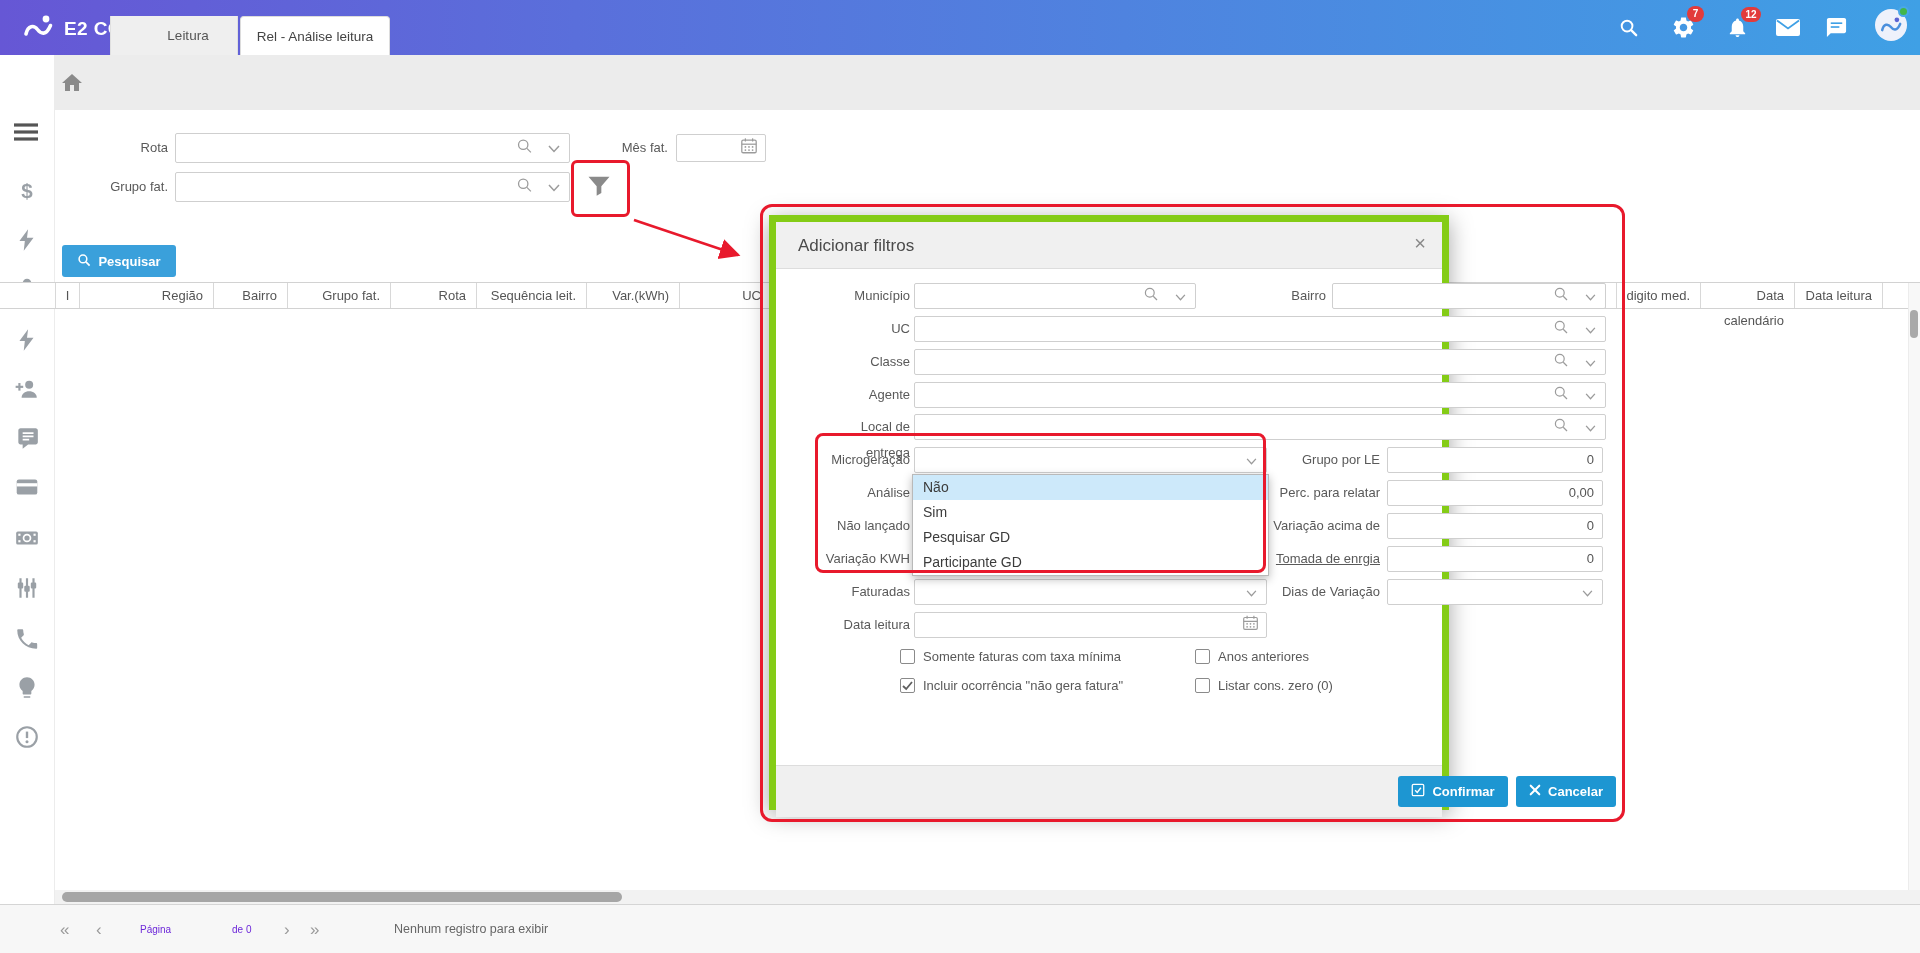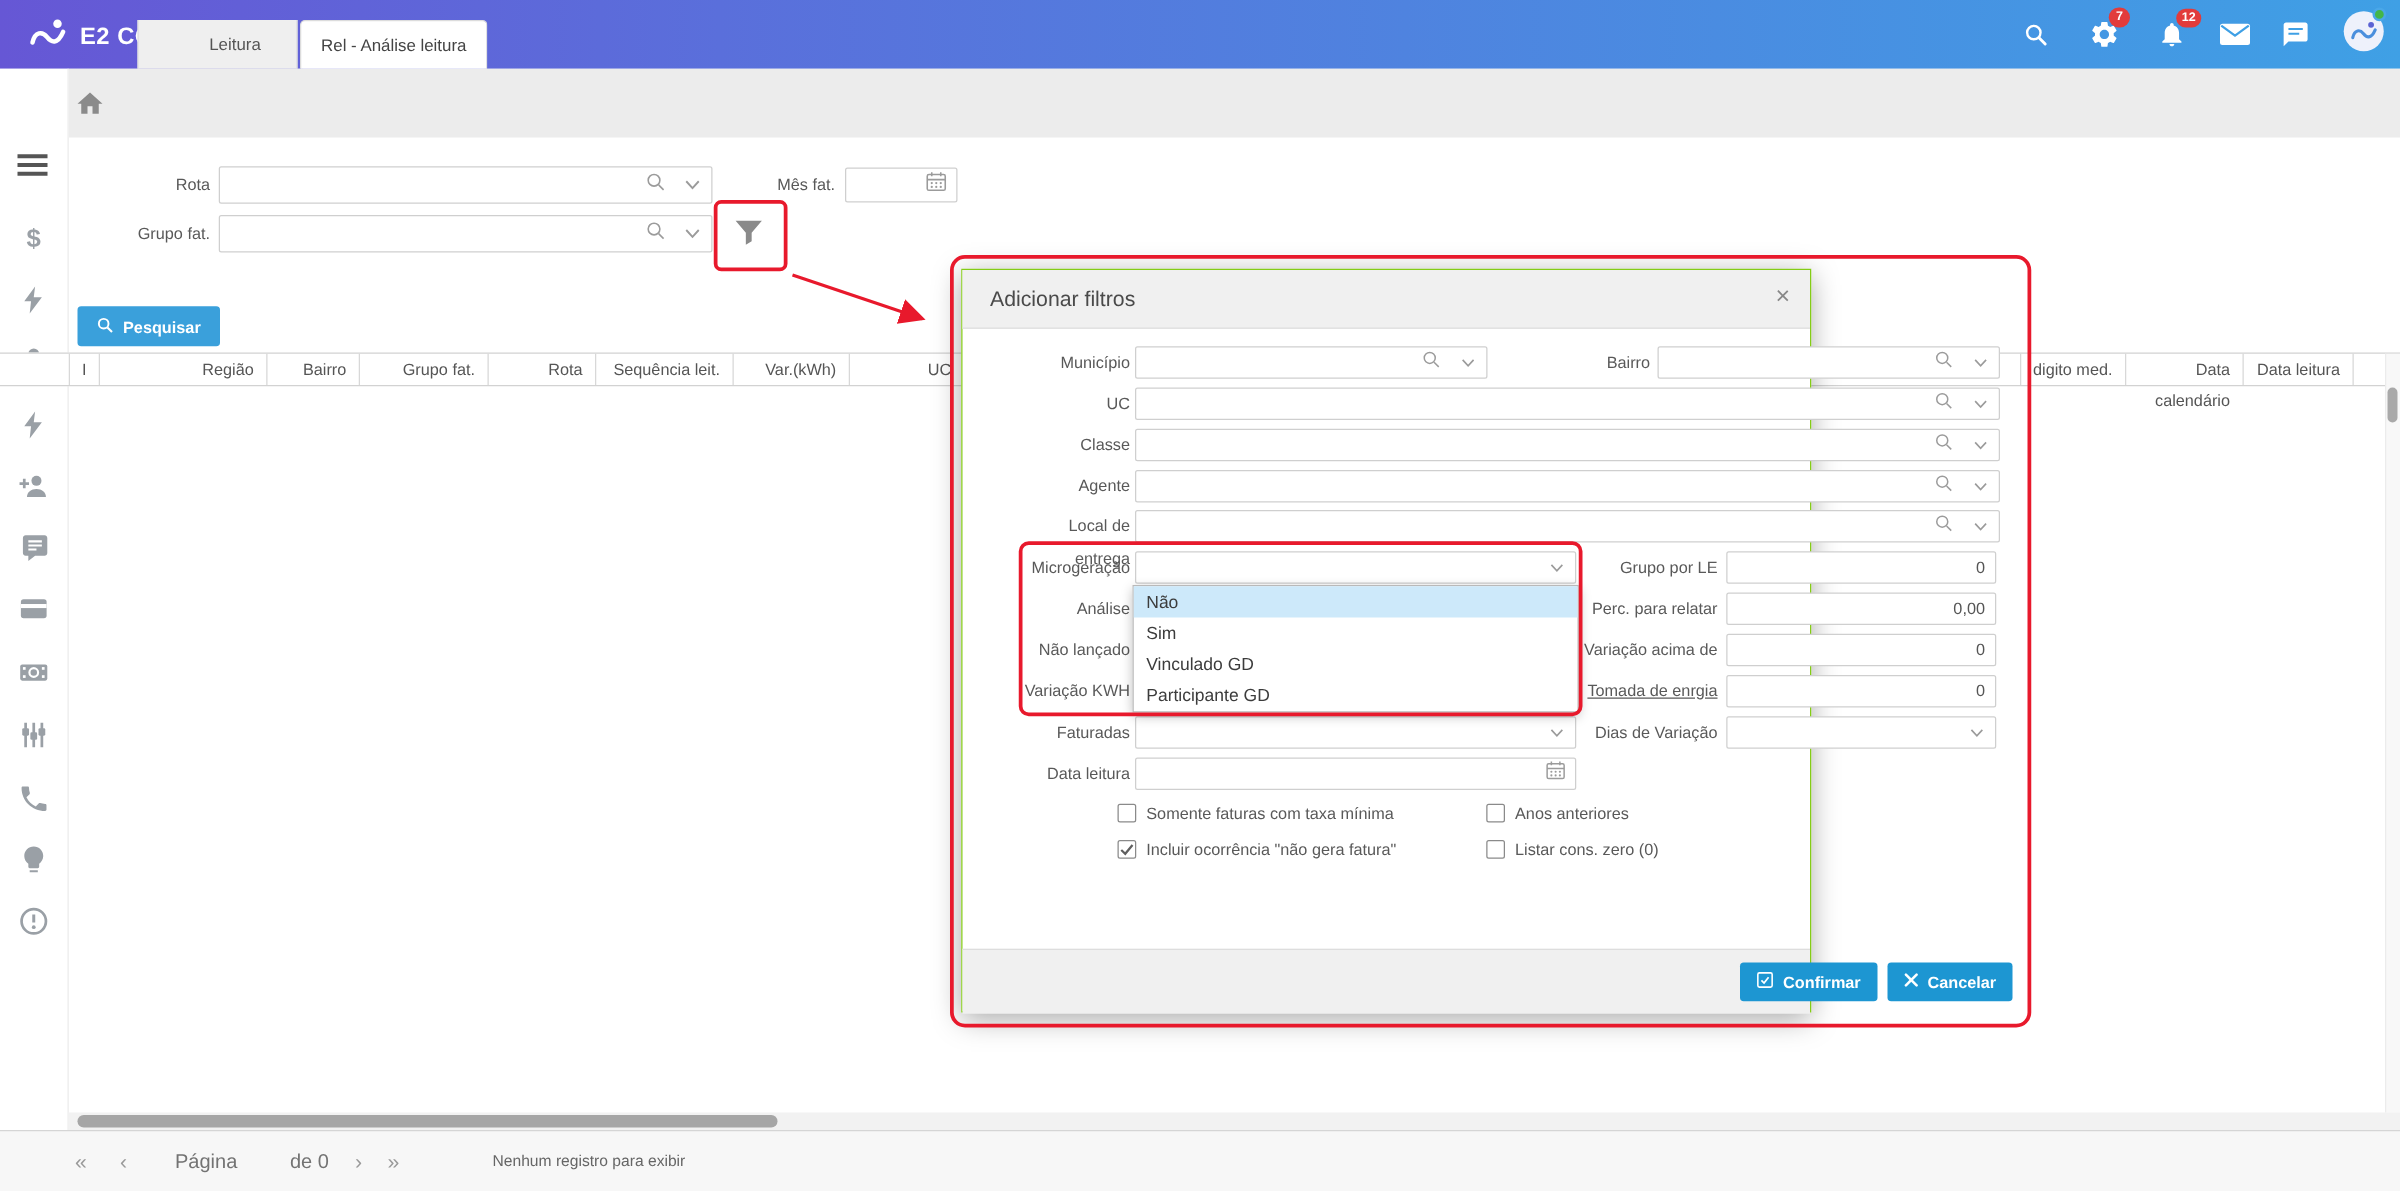--- a/index.html
+++ b/index.html
@@ -50,26 +50,26 @@
   .gh { position:absolute; top:0; height:25px; line-height:25px; font-size:13px; color:#555;
     border-right:1px solid #d8d8d8; text-align:right; padding-right:10px; }
   .vsb-track { position:absolute; left:1908px; top:283px; width:12px; height:607px; background:#f8f8f8; border-left:1px solid #ececec; }
   .vsb-thumb { position:absolute; left:1910px; top:310px; width:8px; height:28px; background:#a9a9a9; border-radius:4px; cursor:pointer; }
   .hsb-track { position:absolute; left:55px; top:890px; width:1865px; height:14px; background:#f2f2f2; }
   .hsb-thumb { position:absolute; left:62px; top:892px; width:560px; height:10px; background:#a6a6a6; border-radius:5px; cursor:pointer; }
 
   
   .statusbar { position:absolute; left:0; top:904px; width:1920px; height:49px; background:#f7f7f7;
     border-top:1px solid #d5d5d5; }
-  .sb-txt { position:absolute; top:0; line-height:49px; font-size:16px; color:#737373; }
+  .sb-txt { position:absolute; top:0; line-height:49px; font-size:10px; color:#6d28d9; }
   .pager { position:absolute; top:0; line-height:49px; font-size:17px; color:#9a9a9a; cursor:pointer; }
 
   
   .modal { position:absolute; left:769px; top:215px; width:680px; height:595px; background:#fff;
-    border:1px solid #84cc16; box-shadow:0 5px 22px rgba(0,0,0,.35); z-index:40; }
+    border:7px solid #84cc16; box-shadow:0 5px 22px rgba(0,0,0,.35); z-index:40; }
   .modal-hd { position:absolute; left:0; top:0; width:100%; height:47px; background:#f0f0f0;
     border-bottom:1px solid #ddd; }
   .modal-title { position:absolute; left:22px; top:0; line-height:47px; font-size:17px; color:#4a4a4a; }
   .modal-x { position:absolute; right:16px; top:10px; font-size:20px; color:#888; cursor:pointer; }
   .m-lbl { position:absolute; left:0; width:134px; height:26px; line-height:26px; text-align:right;
     color:#595959; font-size:13px; }
   .m-inp { position:absolute; height:26px; background:#fff; border:1px solid #cfcfcf; border-radius:2px; }
   .modal-ft { position:absolute; left:0; top:543px; width:100%; height:52px; background:#f0f0f0;
     border-top:1px solid #ddd; }
   .dropdown { position:absolute; left:136px; top:252px; width:357px; background:#fff;
@@ -420,21 +420,21 @@
     </div>
 
     <div class="m-inp focus" style="left:138px;top:225px;width:353px;">
       <span class="chev"><svg width="11" height="7" viewBox="0 0 12 8">
             <polyline points="1,1 6,6.5 11,1" fill="none" stroke="#9b9b9b" stroke-width="1.5"></polyline>
           </svg></span>
     </div>
     <div class="dropdown">
       <div class="dd-item sel">Não</div>
       <div class="dd-item">Sim</div>
-      <div class="dd-item">Vinculado GD</div>
+      <div class="dd-item">Pesquisar GD</div>
       <div class="dd-item">Participante GD</div>
     </div>
 
     <div class="m-lbl" style="left:430px;top:225px;width:174px;">Grupo por LE</div>
     <div class="m-inp" style="left:611px;top:225px;width:216px;">
       <span class="numval">0</span>
     </div>
     <div class="m-lbl" style="left:430px;top:258px;width:174px;">Perc. para relatar</div>
     <div class="m-inp" style="left:611px;top:258px;width:216px;">
       <span class="numval">0,00</span>

